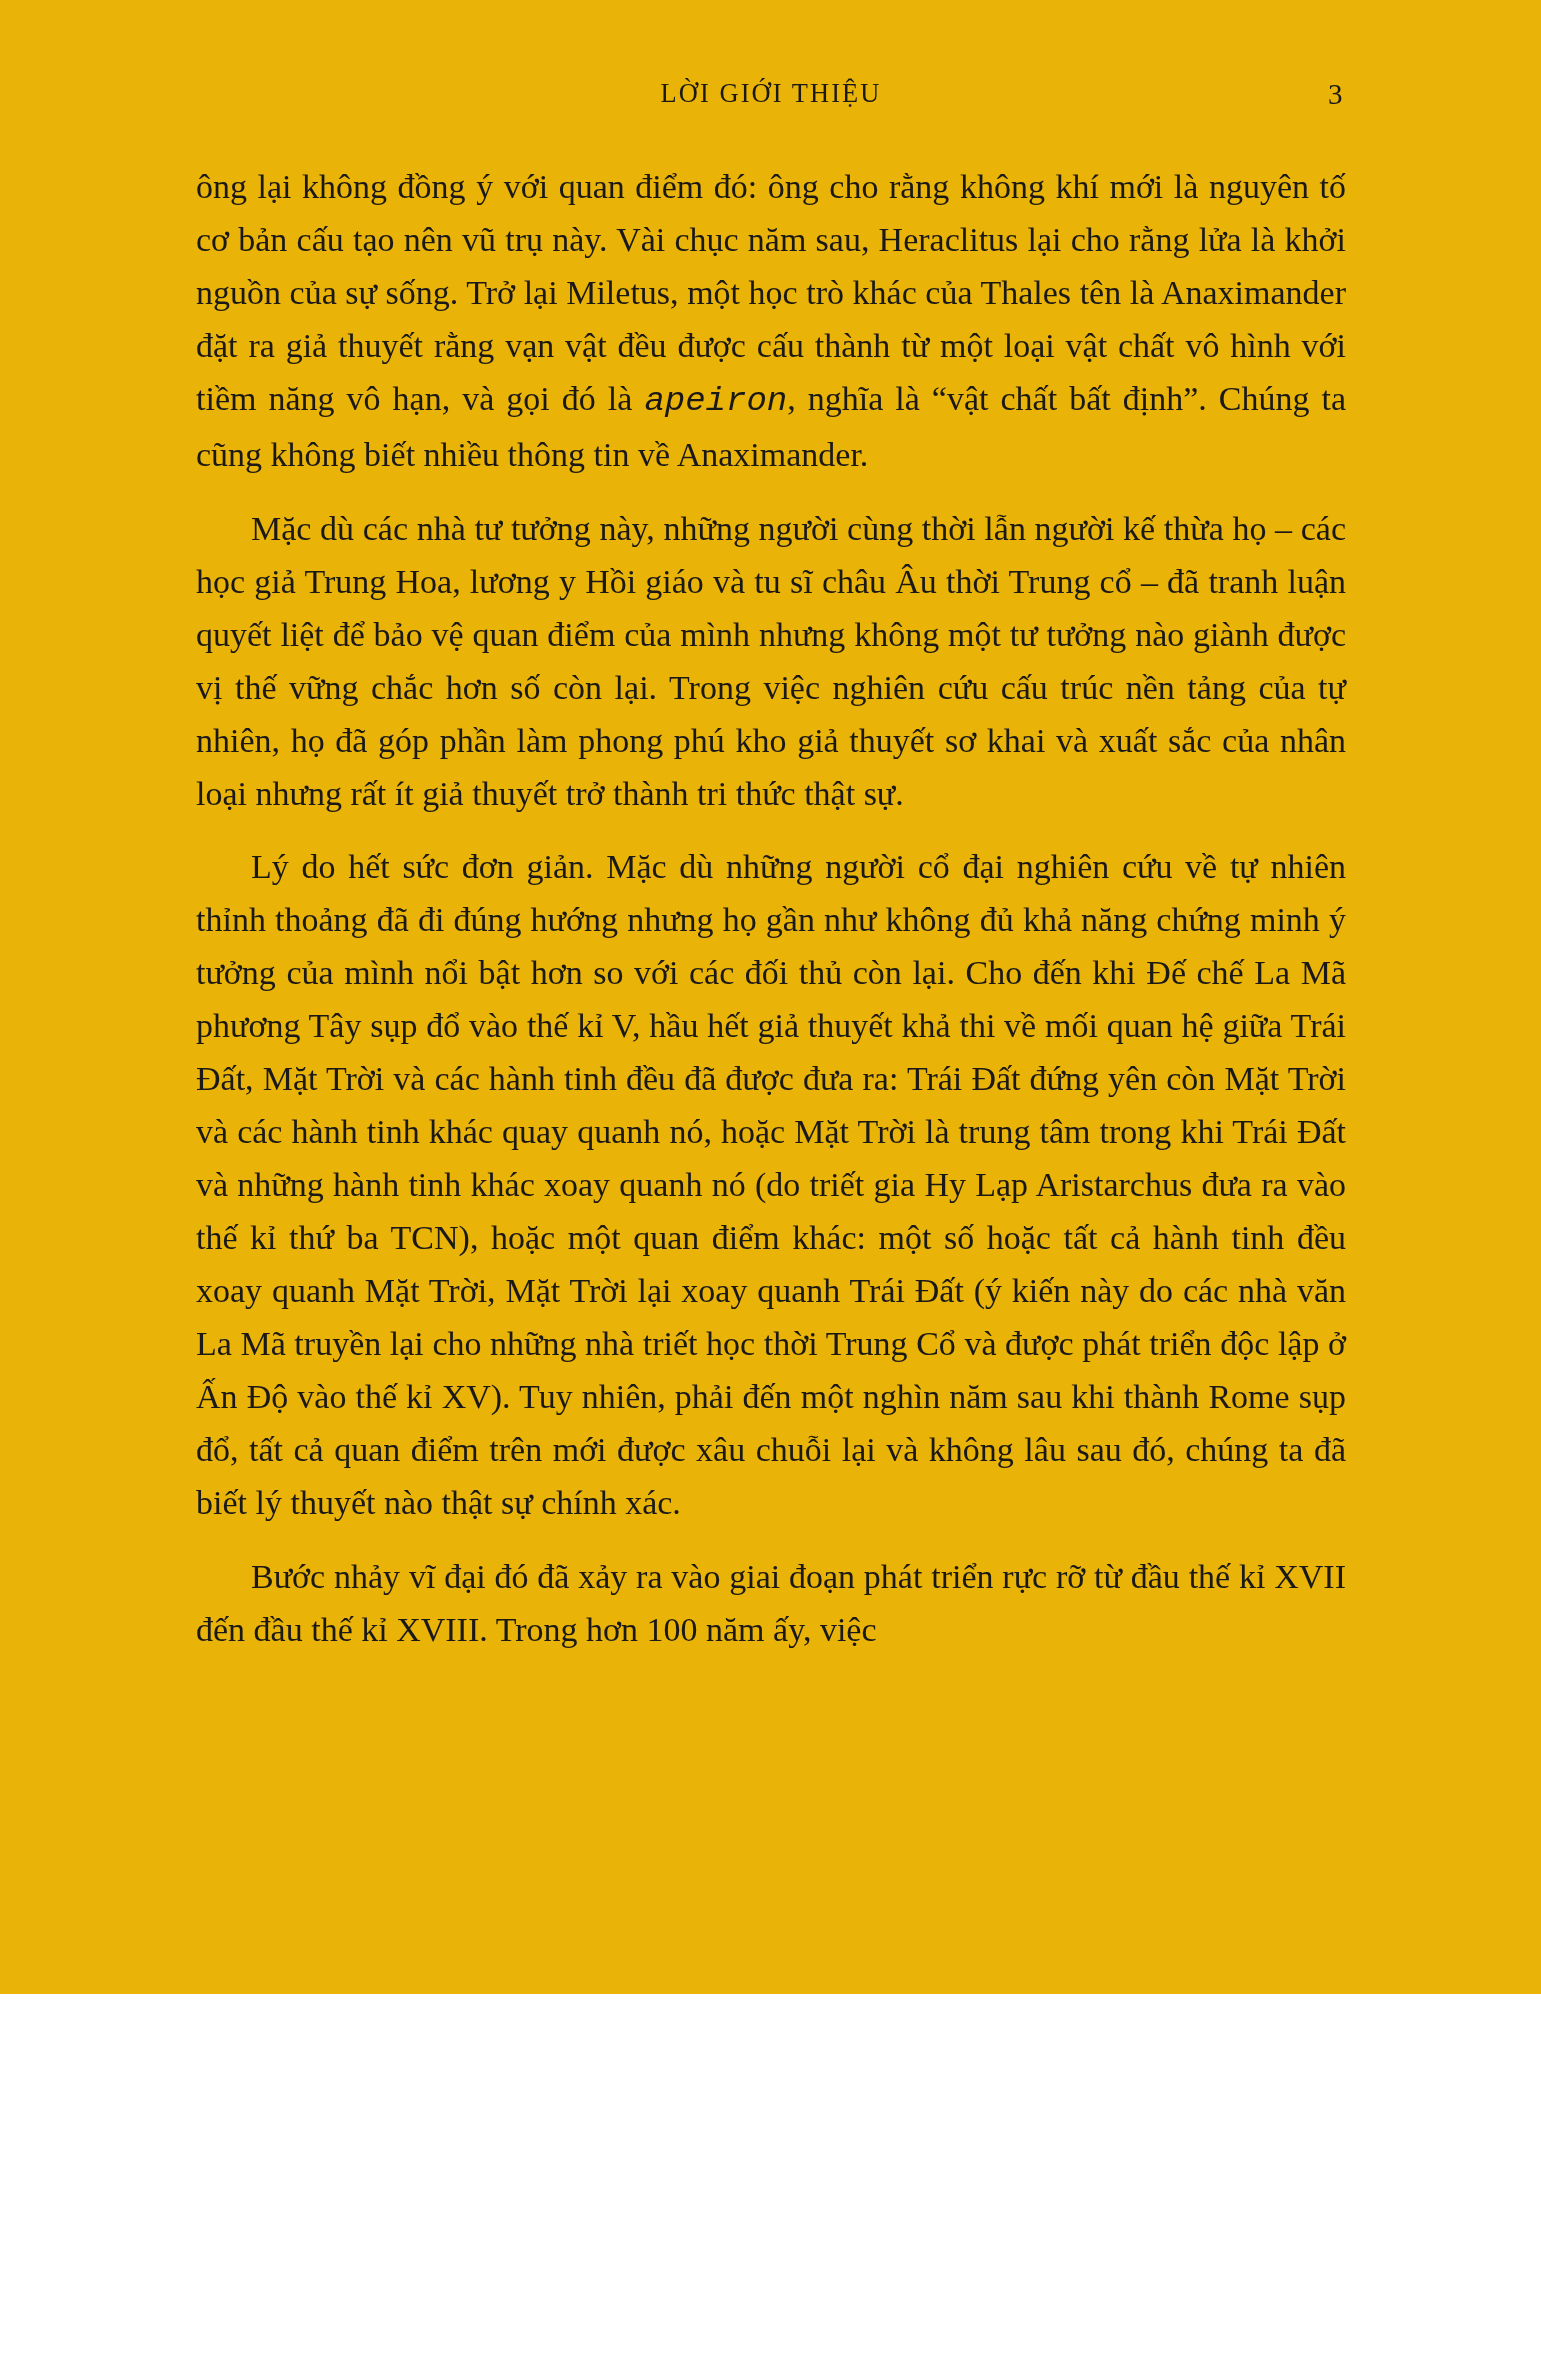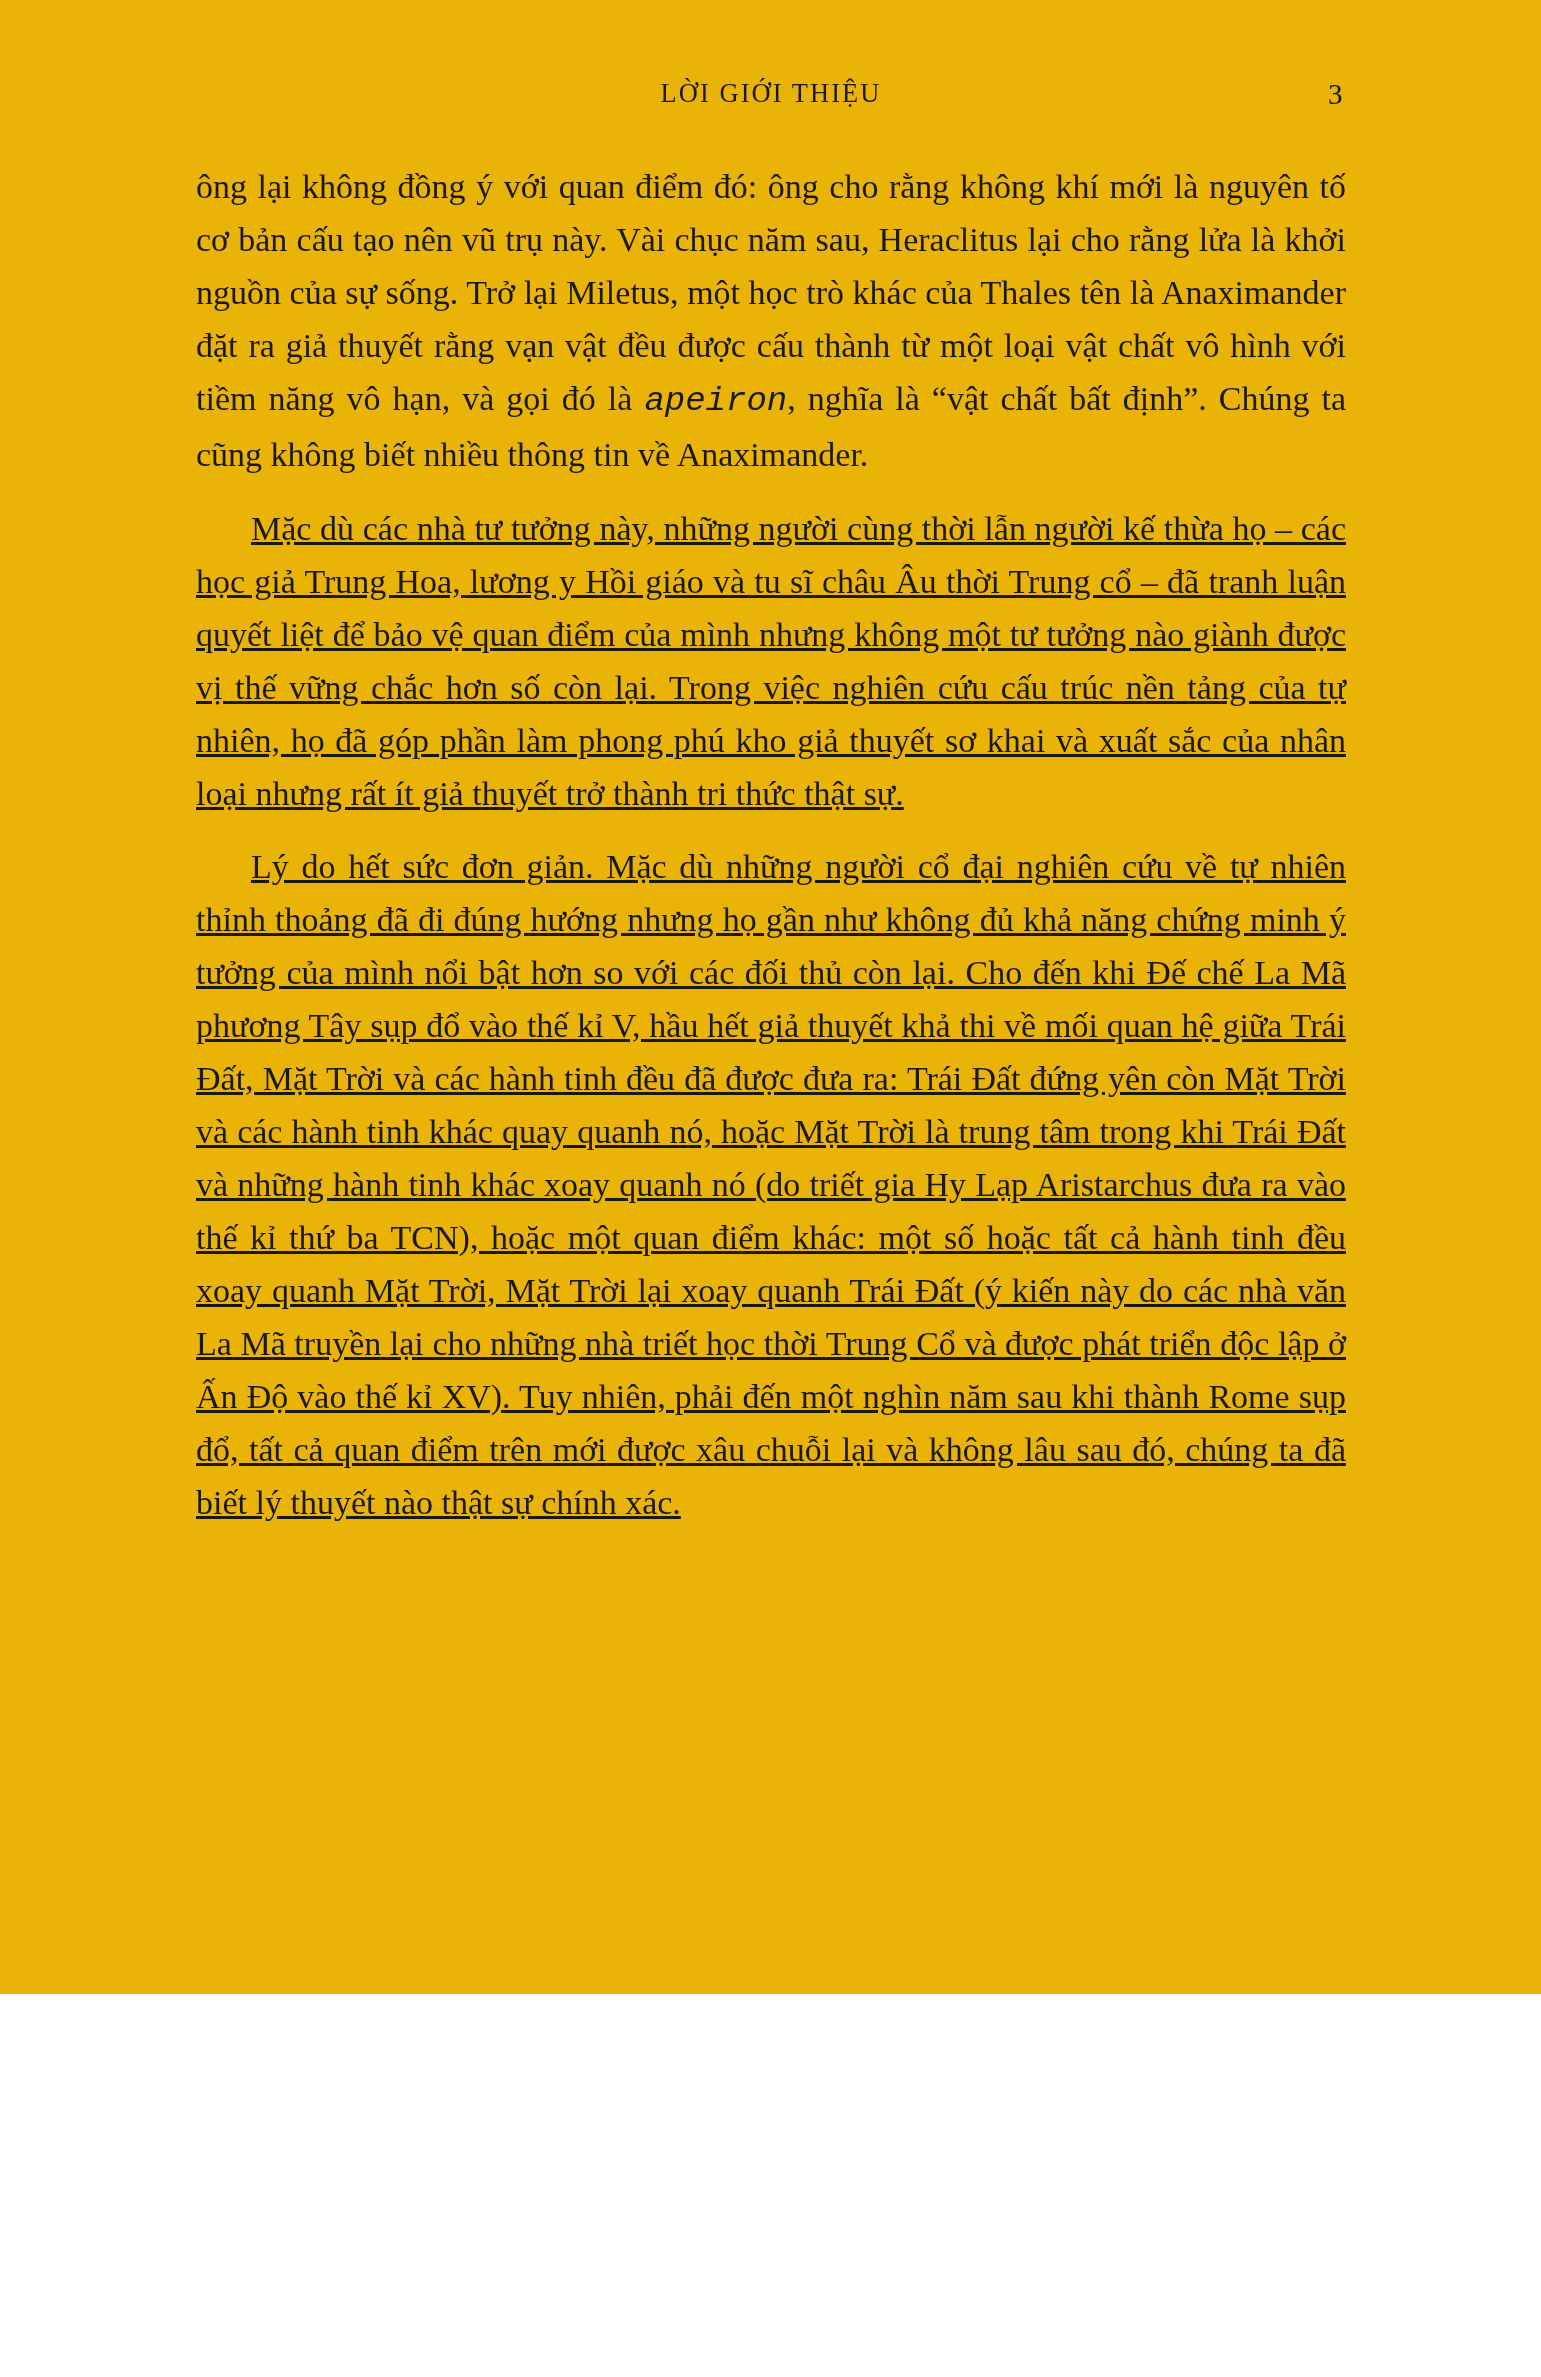--- a/index.html
+++ b/index.html
@@ -47,21 +47,20 @@
   .para {
     margin: 0;
     font-size: 34px;
     line-height: 53px;
     text-align: justify;
     text-justify: inter-word;
     color: #1b1916;
   }
   .para + .para {
     margin-top: 20.5px;
-    text-decoration: underline;
   }
   .para.indent {
     text-indent: 55px;
   }
   .para em {
     font-style: italic;
     font-family: Liberation Mono, monospace;
   }
 </style>
 </head>
@@ -75,17 +74,18 @@
   </div>
 
   <div class="content">
 
     <p class="para"><span>ông lại không đồng ý với quan điểm đó: ông cho rằng không khí mới là nguyên tố cơ bản cấu tạo nên vũ trụ này. Vài chục năm sau, Heraclitus lại cho rằng lửa là khởi nguồn của sự sống. Trở lại Miletus, một học trò khác của Thales tên là Anaximander đặt ra giả thuyết rằng vạn vật đều được cấu thành từ một loại vật chất vô hình với tiềm năng vô hạn, và gọi đó là </span><em>apeiron</em><span>, nghĩa là “vật chất bất định”. Chúng ta cũng không biết nhiều thông tin về Anaximander.</span></p>
 
     <p class="para indent">Mặc dù các nhà tư tưởng này, những người cùng thời lẫn người kế thừa họ – các học giả Trung Hoa, lương y Hồi giáo và tu sĩ châu Âu thời Trung cổ – đã tranh luận quyết liệt để bảo vệ quan điểm của mình nhưng không một tư tưởng nào giành được vị thế vững chắc hơn số còn lại. Trong việc nghiên cứu cấu trúc nền tảng của tự nhiên, họ đã góp phần làm phong phú kho giả thuyết sơ khai và xuất sắc của nhân loại nhưng rất ít giả thuyết trở thành tri thức thật sự.</p>
 
     <p class="para indent">Lý do hết sức đơn giản. Mặc dù những người cổ đại nghiên cứu về tự nhiên thỉnh thoảng đã đi đúng hướng nhưng họ gần như không đủ khả năng chứng minh ý tưởng của mình nổi bật hơn so với các đối thủ còn lại. Cho đến khi Đế chế La Mã phương Tây sụp đổ vào thế kỉ V, hầu hết giả thuyết khả thi về mối quan hệ giữa Trái Đất, Mặt Trời và các hành tinh đều đã được đưa ra: Trái Đất đứng yên còn Mặt Trời và các hành tinh khác quay quanh nó, hoặc Mặt Trời là trung tâm trong khi Trái Đất và những hành tinh khác xoay quanh nó (do triết gia Hy Lạp Aristarchus đưa ra vào thế kỉ thứ ba TCN), hoặc một quan điểm khác: một số hoặc tất cả hành tinh đều xoay quanh Mặt Trời, Mặt Trời lại xoay quanh Trái Đất (ý kiến này do các nhà văn La Mã truyền lại cho những nhà triết học thời Trung Cổ và được phát triển độc lập ở Ấn Độ vào thế kỉ XV). Tuy nhiên, phải đến một nghìn năm sau khi thành Rome sụp đổ, tất cả quan điểm trên mới được xâu chuỗi lại và không lâu sau đó, chúng ta đã biết lý thuyết nào thật sự chính xác.</p>
 
+    <p class="para indent">Bước nhảy vĩ đại đó đã xảy ra vào giai đoạn phát triển rực rỡ từ đầu thế kỉ XVII đến đầu thế kỉ XVIII. Trong hơn 100 năm ấy, việc</p>
 
   </div>
 
 </div>
 
 
 </body></html>

